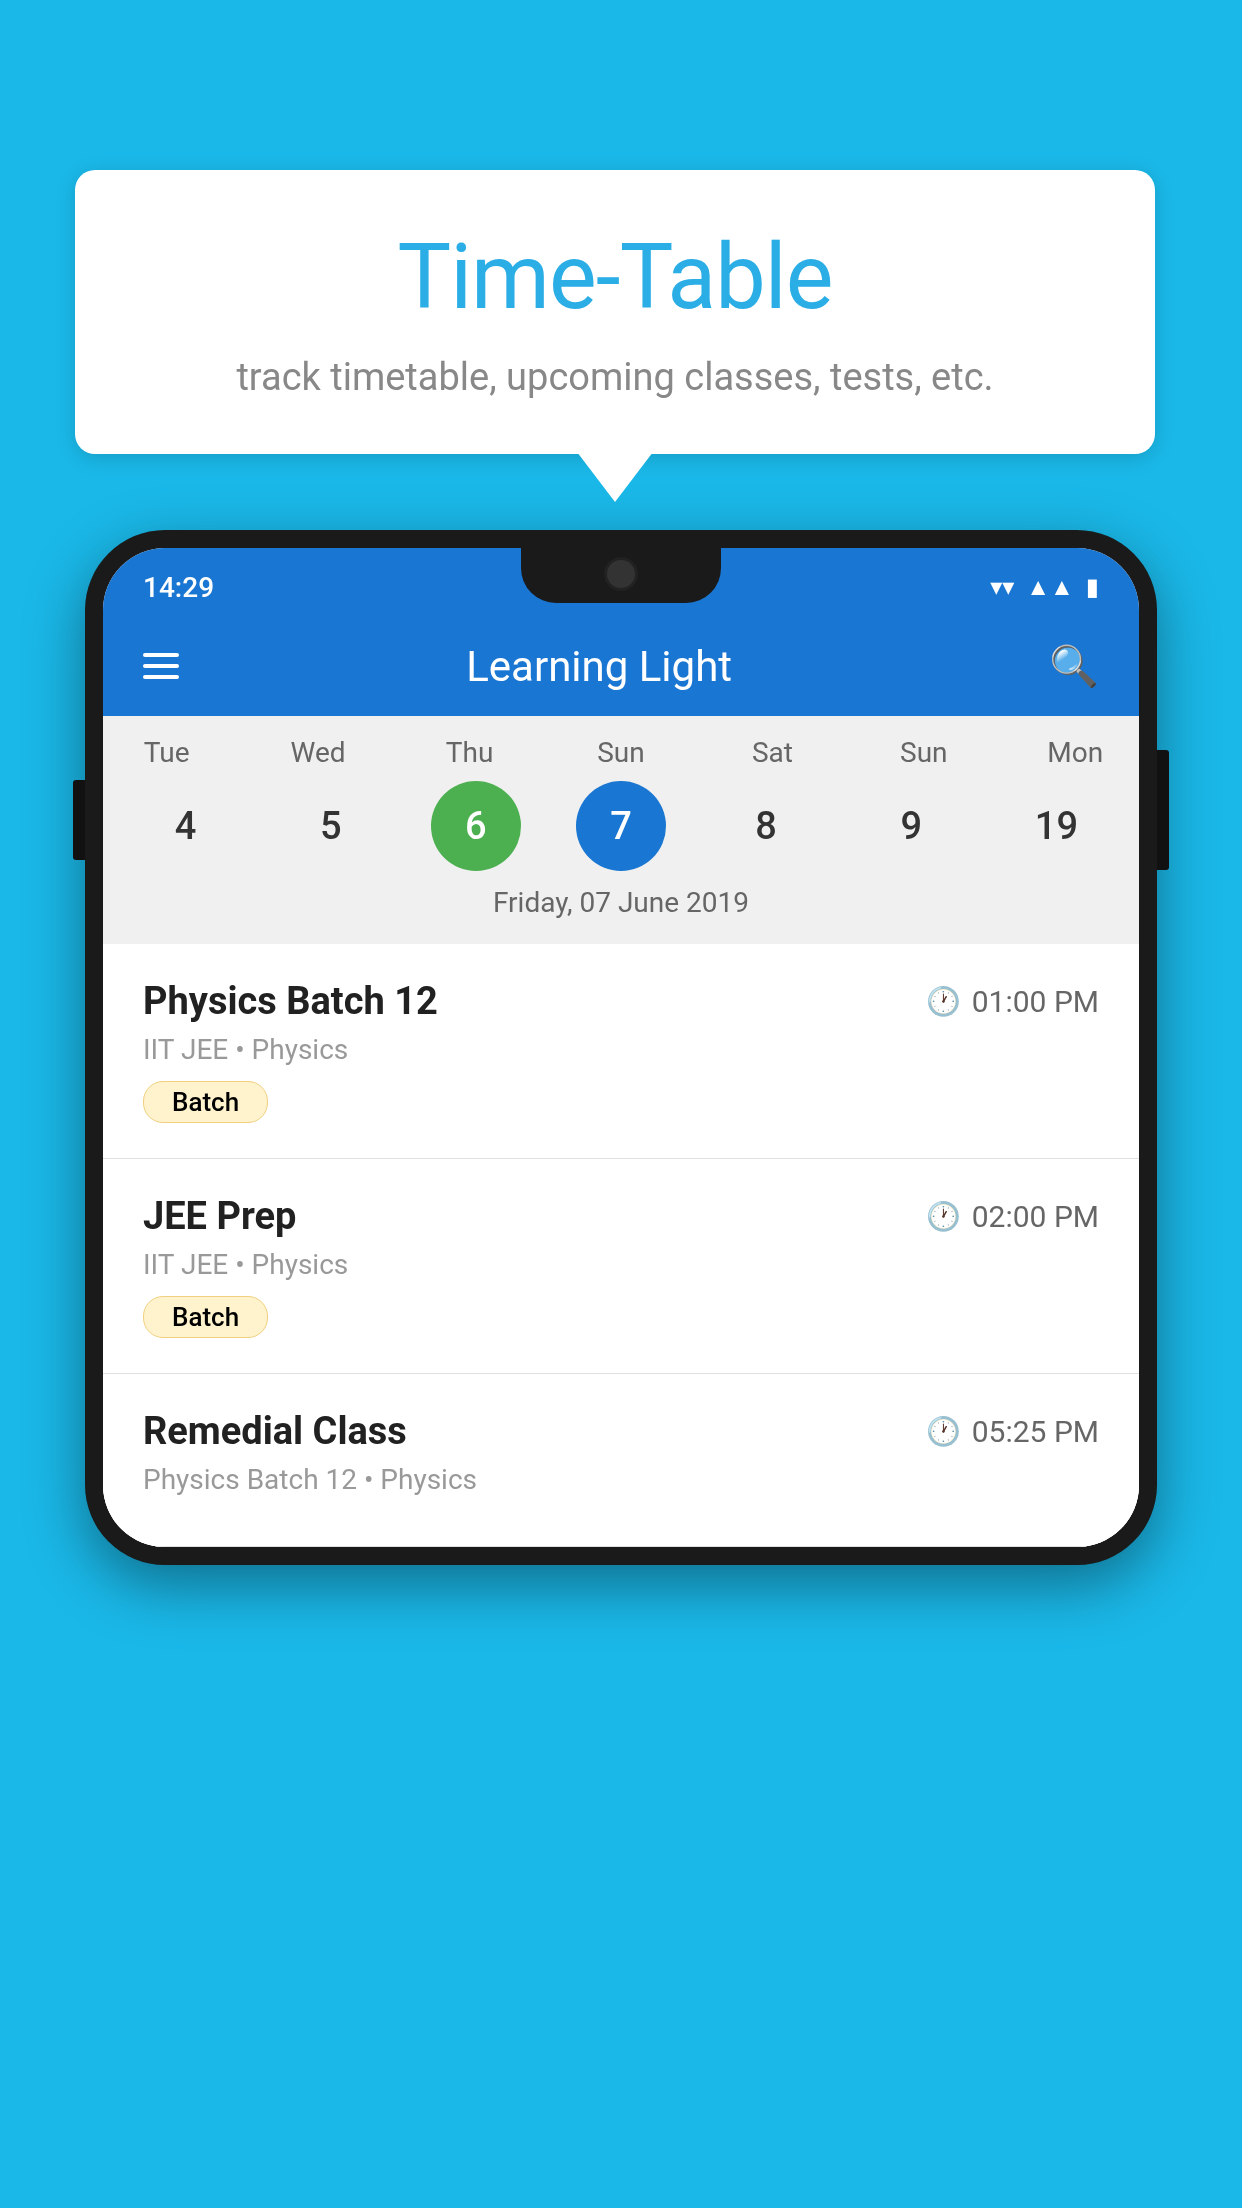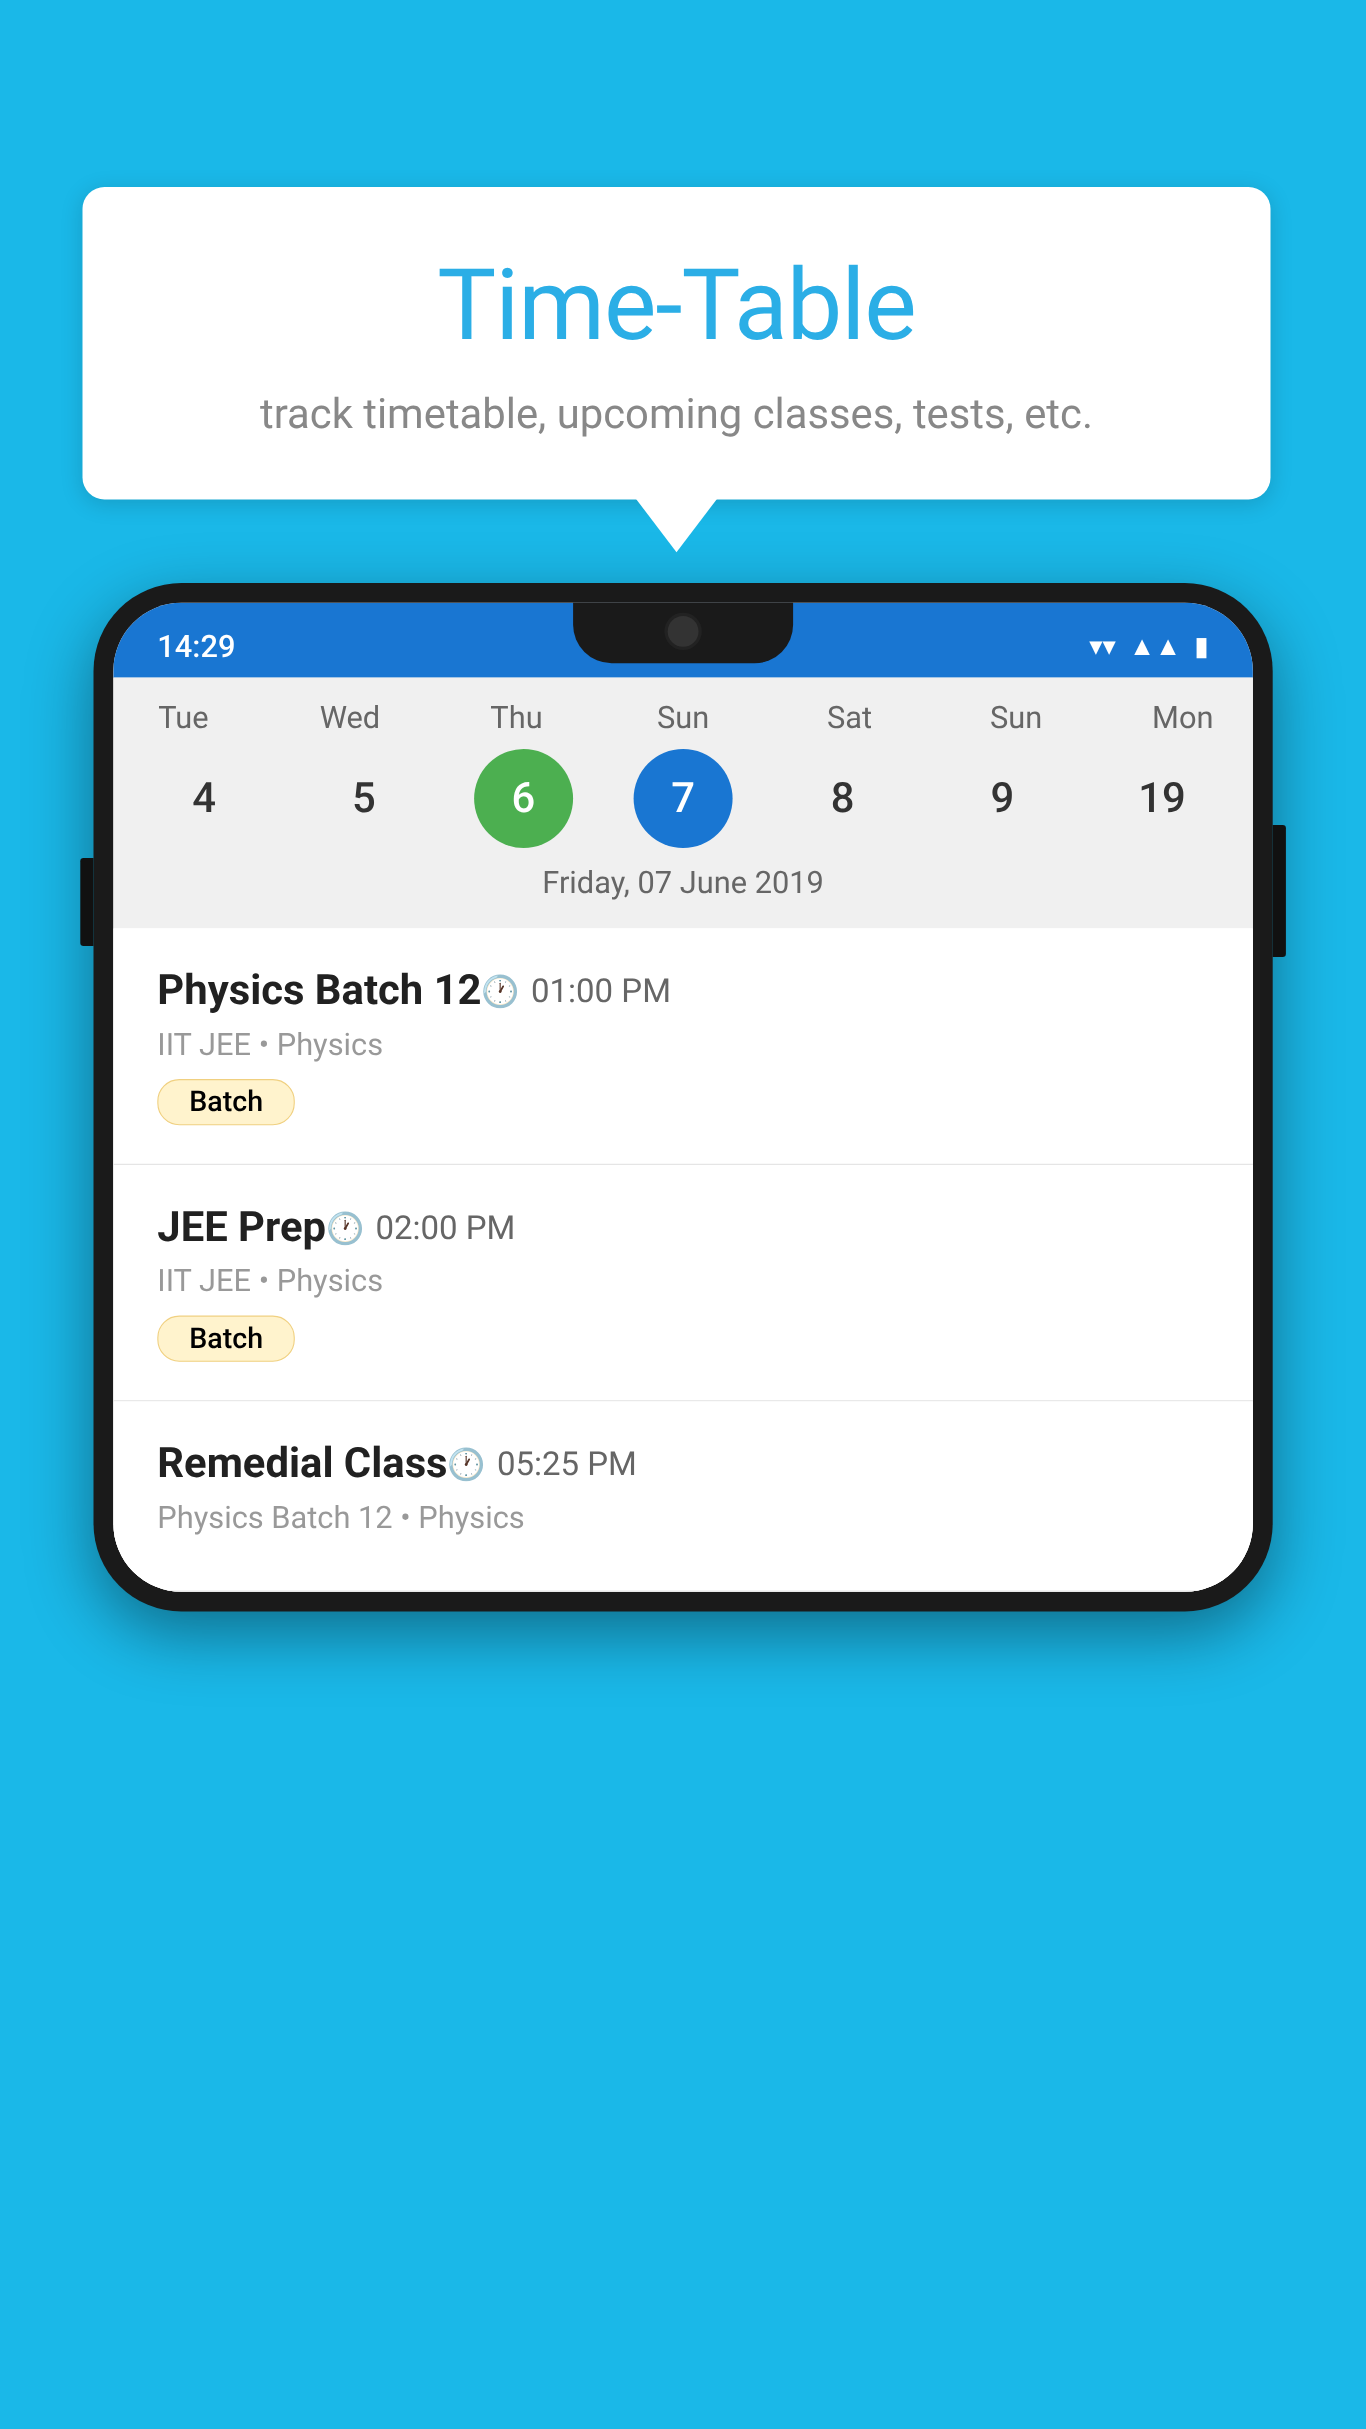--- a/index.html
+++ b/index.html
@@ -266,20 +266,21 @@
     }
 
     .schedule-item {
       padding: 35px 40px;
       border-bottom: 1px solid #e0e0e0;
       background: white;
     }
 
     .schedule-item-header {
       display: flex;
+      justify-content: space-between;
       align-items: center;
       margin-bottom: 10px;
     }
 
     .schedule-item-title {
       font-size: 38px;
       font-weight: 700;
       color: #212121;
     }
 
@@ -332,20 +333,29 @@
 
       <div class="status-bar">
         <span class="status-time">14:29</span>
         <div class="status-icons">
           <span class="wifi-icon">▾▾</span>
           <span class="signal-icon">▲▲</span>
           <span class="battery-icon">▮</span>
         </div>
       </div>
 
+      <div class="app-bar">
+        <div class="hamburger-icon">
+          <span></span>
+          <span></span>
+          <span></span>
+        </div>
+        <div class="app-title">Learning Light</div>
+        <div class="search-icon">🔍</div>
+      </div>
 
       <div class="calendar-strip">
         <div class="days-row">
           <span class="day-header">Tue</span>
           <span class="day-header">Wed</span>
           <span class="day-header">Thu</span>
           <span class="day-header">Sun</span>
           <span class="day-header">Sat</span>
           <span class="day-header">Sun</span>
           <span class="day-header">Mon</span>

